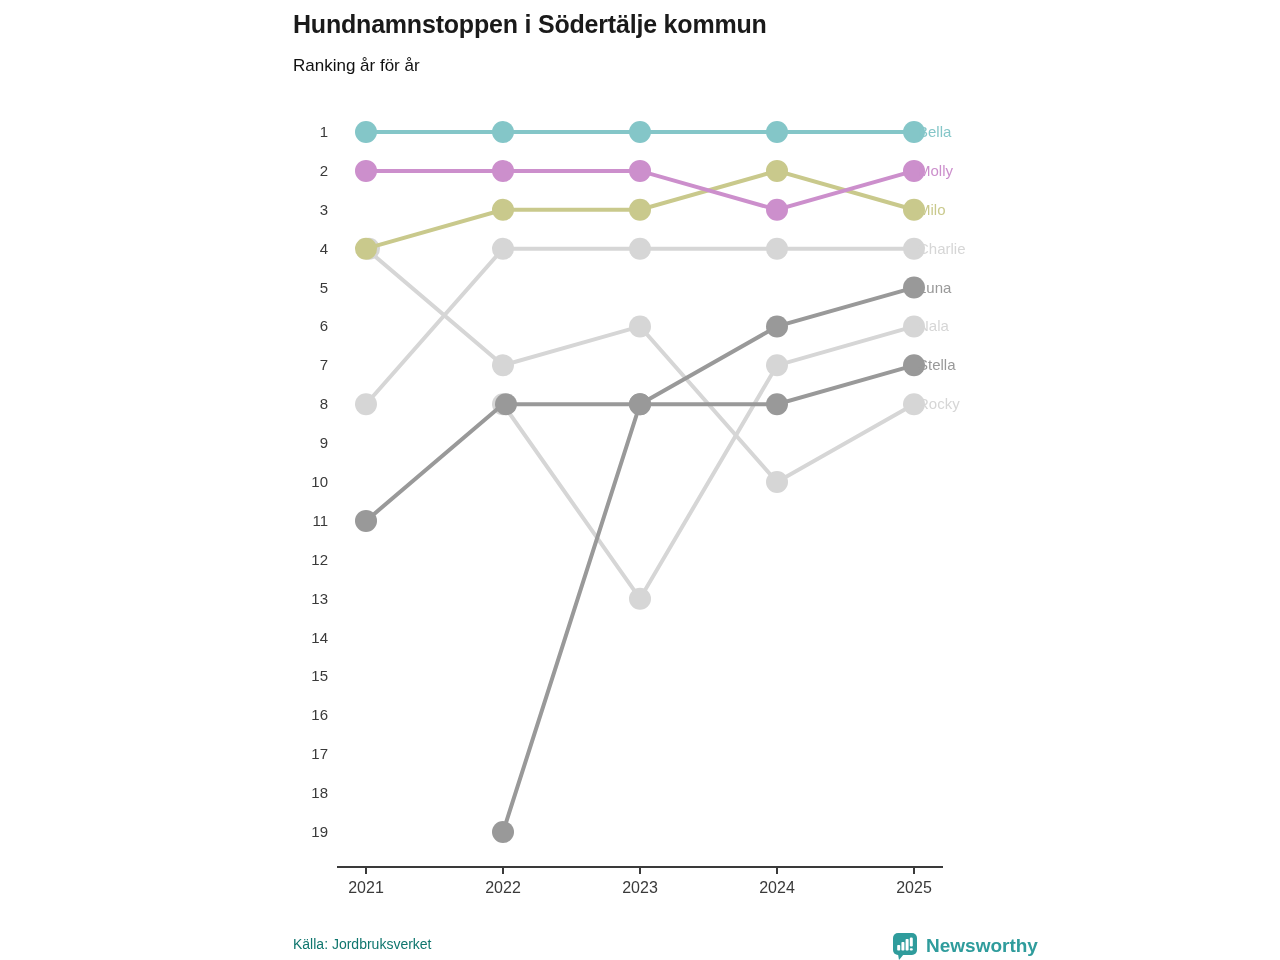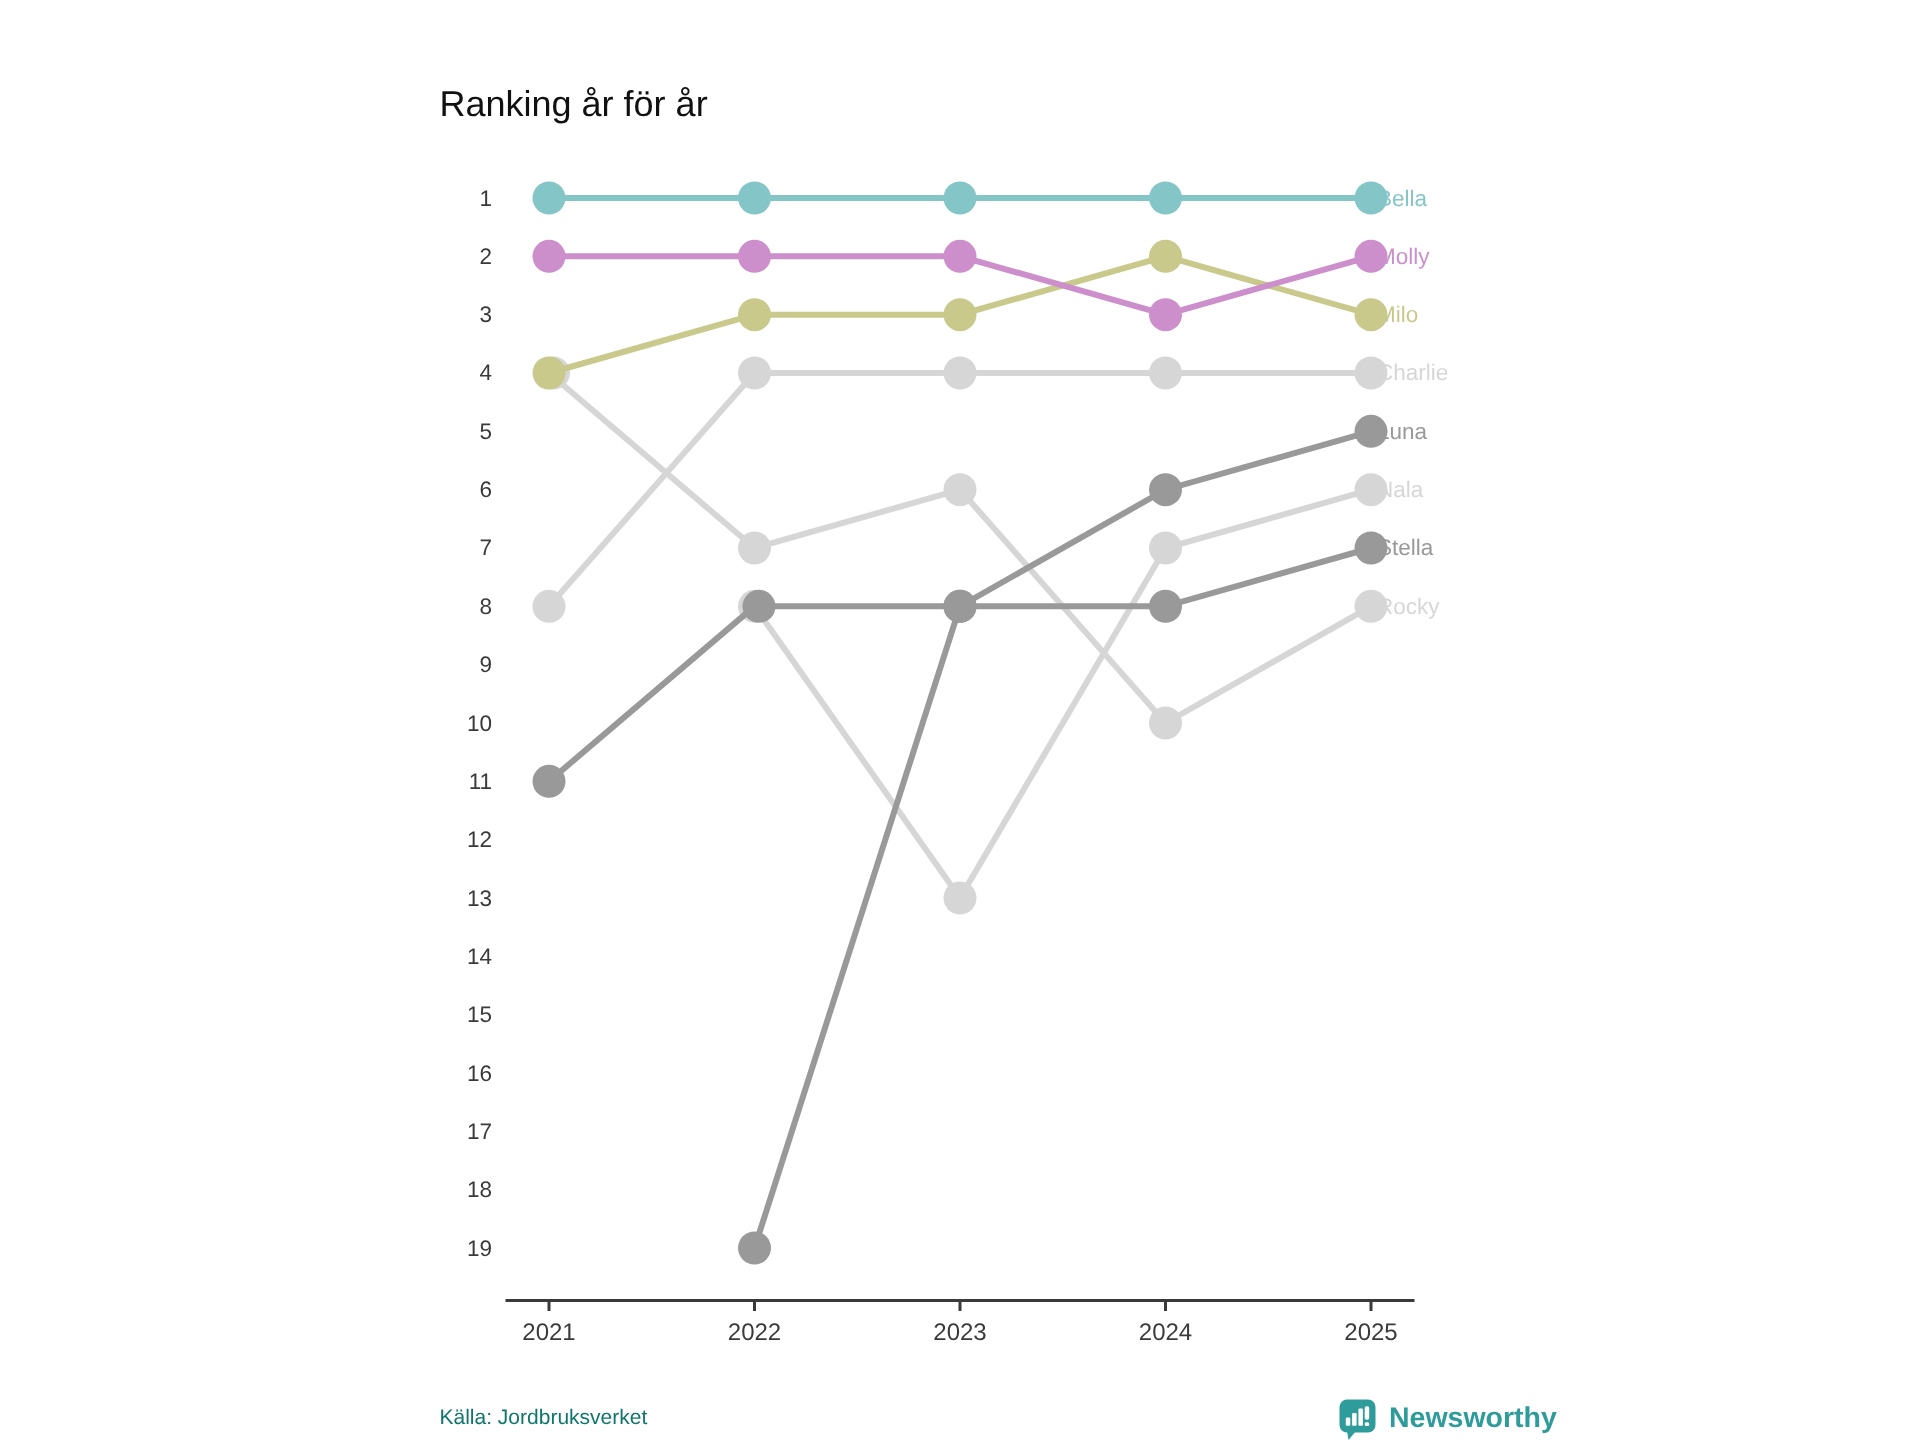--- a/index.html
+++ b/index.html
@@ -10,40 +10,41 @@
     overflow:hidden;
     font-family:"Liberation Sans", sans-serif;
   }
   .title{
     position:absolute;left:293px;top:10px;
     font-size:25px;font-weight:700;color:#1a1a1a;
     letter-spacing:-0.2px;
   }
   .subtitle{
     position:absolute;left:293px;top:56px;
-    font-size:24px;font-weight:400;color:#111111;
+    font-size:17px;font-weight:400;color:#111111;
   }
   .chart-svg{position:absolute;left:0;top:0;}
   .source{
     position:absolute;left:293px;top:936px;
     font-size:14px;color:#0f766e;
   }
   .brand{
     position:absolute;left:892px;top:932px;
     display:flex;align-items:center;gap:8px;
   }
   .brand-name{
     font-size:19px;font-weight:600;color:#2f9c9c;
   }
 </style>
 </head>
 <body>
 
 <div class="page">
 
+  <div class="title">Hundnamnstoppen i Södertälje kommun</div>
   <div class="subtitle">Ranking år för år</div>
 
   <svg id="chart-svg" class="chart-svg" width="1280" height="960" viewBox="0 0 1280 960">
       <text x="328" y="137" text-anchor="end" fill="#3a3a3a" font-size="15" font-family="&quot;Liberation Sans&quot;, sans-serif">1</text>
       <text x="328" y="175.89" text-anchor="end" fill="#3a3a3a" font-size="15" font-family="&quot;Liberation Sans&quot;, sans-serif">2</text>
       <text x="328" y="214.78" text-anchor="end" fill="#3a3a3a" font-size="15" font-family="&quot;Liberation Sans&quot;, sans-serif">3</text>
       <text x="328" y="253.67000000000002" text-anchor="end" fill="#3a3a3a" font-size="15" font-family="&quot;Liberation Sans&quot;, sans-serif">4</text>
       <text x="328" y="292.56" text-anchor="end" fill="#3a3a3a" font-size="15" font-family="&quot;Liberation Sans&quot;, sans-serif">5</text>
       <text x="328" y="331.45" text-anchor="end" fill="#3a3a3a" font-size="15" font-family="&quot;Liberation Sans&quot;, sans-serif">6</text>
       <text x="328" y="370.34000000000003" text-anchor="end" fill="#3a3a3a" font-size="15" font-family="&quot;Liberation Sans&quot;, sans-serif">7</text>

